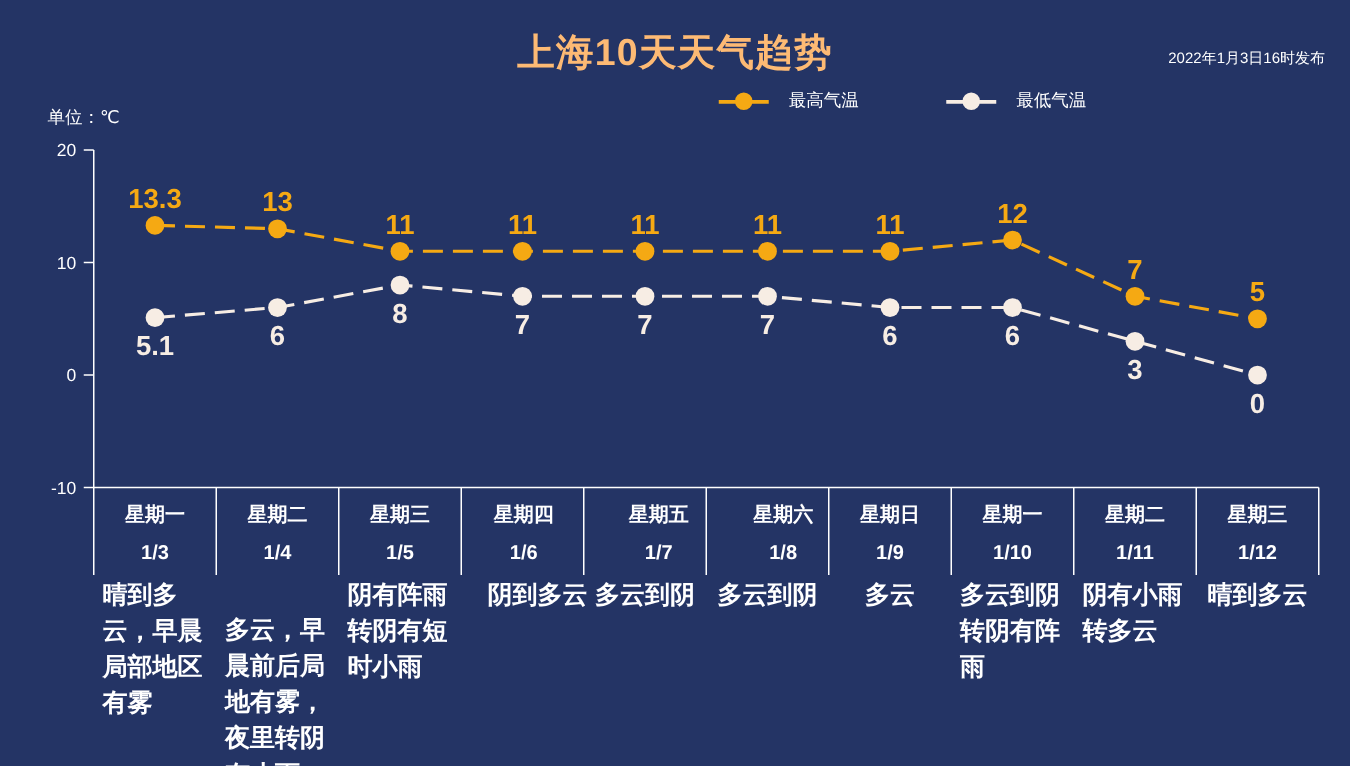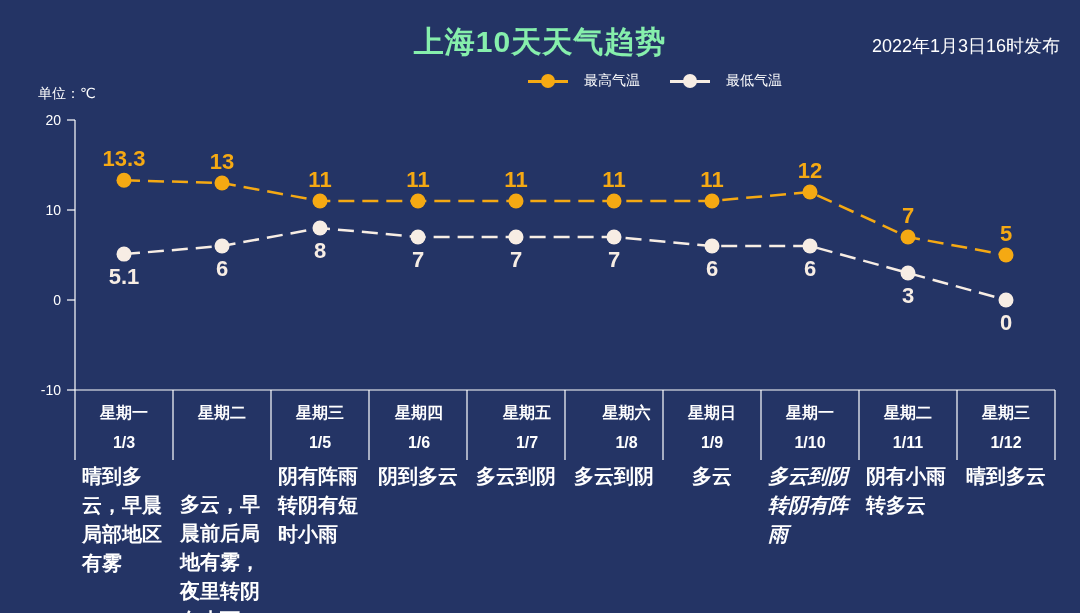--- a/index.html
+++ b/index.html
@@ -5,30 +5,30 @@
     html, body { margin:0; padding:0; }
     body {
       width:1080px; height:613px; overflow:hidden;
       background:#243465;
       font-family:"Liberation Sans","DejaVu Sans",sans-serif;
       color:#ffffff;
       position:relative;
     }
     .title {
       position:absolute; left:0; width:1080px; top:22px;
-      text-align:center; font-size:30px; font-weight:bold; color:#86efac;
+      text-align:center; font-size:30px; font-weight:bold; color:#fdba74;
       letter-spacing:1px;
     }
     .issue {
       position:absolute; right:20px; top:34px; text-align:right;
-      font-size:18px; line-height:24px; color:#ffffff;
+      font-size:12px; line-height:24px; color:#ffffff;
     }
     .legend {
-      position:absolute; left:528px; top:70px; height:22px;
-      display:flex; align-items:center; font-size:14px;
+      position:absolute; left:575px; top:70px; height:22px;
+      display:flex; align-items:center; font-size:14px;gap:40px;
     }
     .legend-item { display:flex; align-items:center; margin-right:30px; }
     .legend-swatch { position:relative; width:40px; height:14px; margin-right:16px; }
     .legend-swatch .ln { position:absolute; left:0; right:0; top:6px; height:3px; }
     .legend-swatch .dot { position:absolute; left:13px; top:0; width:14px; height:14px; border-radius:50%; }
     .unit { position:absolute; left:38px; top:85px; font-size:14px; }
     svg.plot { position:absolute; left:0; top:0; }
     .col-head {
       position:absolute; top:392px; height:68px; text-align:center;
       font-weight:bold; font-size:16px; line-height:30px; padding-top:6px;
@@ -135,52 +135,53 @@
   </svg>
 
 <div id="columns">
     <div class="col-head" style="left: 75px; width: 98px;">
       <div>星期一</div>
       <div>1/3</div>
     </div>
     <div class="col-desc" style="left: 75px; width: 98px;">晴到多云，早晨局部地区有雾</div>
     <div class="col-head" style="left: 173px; width: 98px;">
       <div>星期二</div>
+      <div>1/4</div>
     </div>
     <div class="col-desc" style="left: 173px; width: 98px; margin-top: 28px;">多云，早晨前后局地有雾，夜里转阴有小雨</div>
     <div class="col-head" style="left: 271px; width: 98px;">
       <div>星期三</div>
       <div>1/5</div>
     </div>
     <div class="col-desc" style="left: 271px; width: 98px;">阴有阵雨转阴有短时小雨</div>
     <div class="col-head" style="left: 369px; width: 100px;">
       <div>星期四</div>
       <div>1/6</div>
     </div>
-    <div class="col-desc center" style="left: 369px; width: 98px;">阴到多云</div>
+    <div class="col-desc center" style="left: 381px; width: 98px;">阴到多云</div>
     <div class="col-head" style="left: 467px; width: 120px;">
       <div>星期五</div>
       <div>1/7</div>
     </div>
     <div class="col-desc center" style="left: 467px; width: 98px;">多云到阴</div>
     <div class="col-head" style="left: 565px; width: 98px; padding-left: 25px;">
       <div>星期六</div>
       <div>1/8</div>
     </div>
     <div class="col-desc center" style="left: 565px; width: 98px;">多云到阴</div>
     <div class="col-head" style="left: 663px; width: 98px;">
       <div>星期日</div>
       <div>1/9</div>
     </div>
     <div class="col-desc center" style="left: 663px; width: 98px;">多云</div>
     <div class="col-head" style="left: 761px; width: 98px;">
       <div>星期一</div>
       <div>1/10</div>
     </div>
-    <div class="col-desc" style="left: 761px; width: 98px; font-style: italic;">多云到阴转阴有阵雨</div>
+    <div class="col-desc" style="left: 761px; width: 98px;">多云到阴转阴有阵雨</div>
     <div class="col-head" style="left: 859px; width: 98px;">
       <div>星期二</div>
       <div>1/11</div>
     </div>
     <div class="col-desc" style="left: 859px; width: 98px;">阴有小雨转多云</div>
     <div class="col-head" style="left: 957px; width: 98px;">
       <div>星期三</div>
       <div>1/12</div>
     </div>
     <div class="col-desc center" style="left: 957px; width: 98px;">晴到多云</div>

